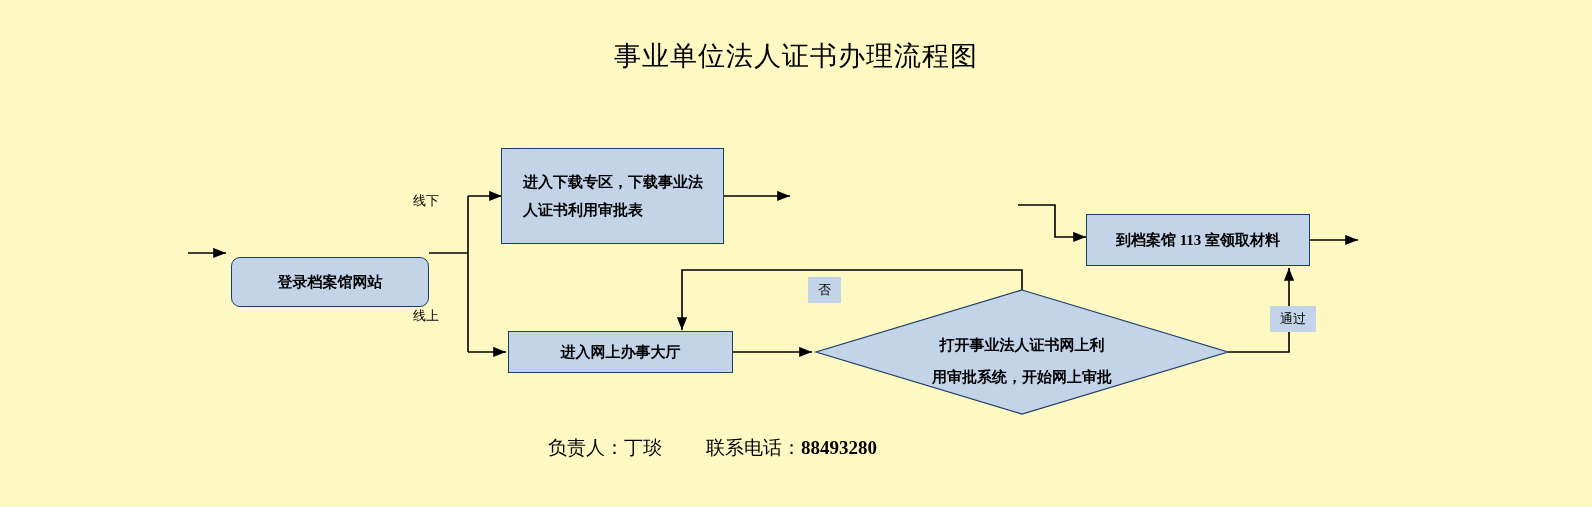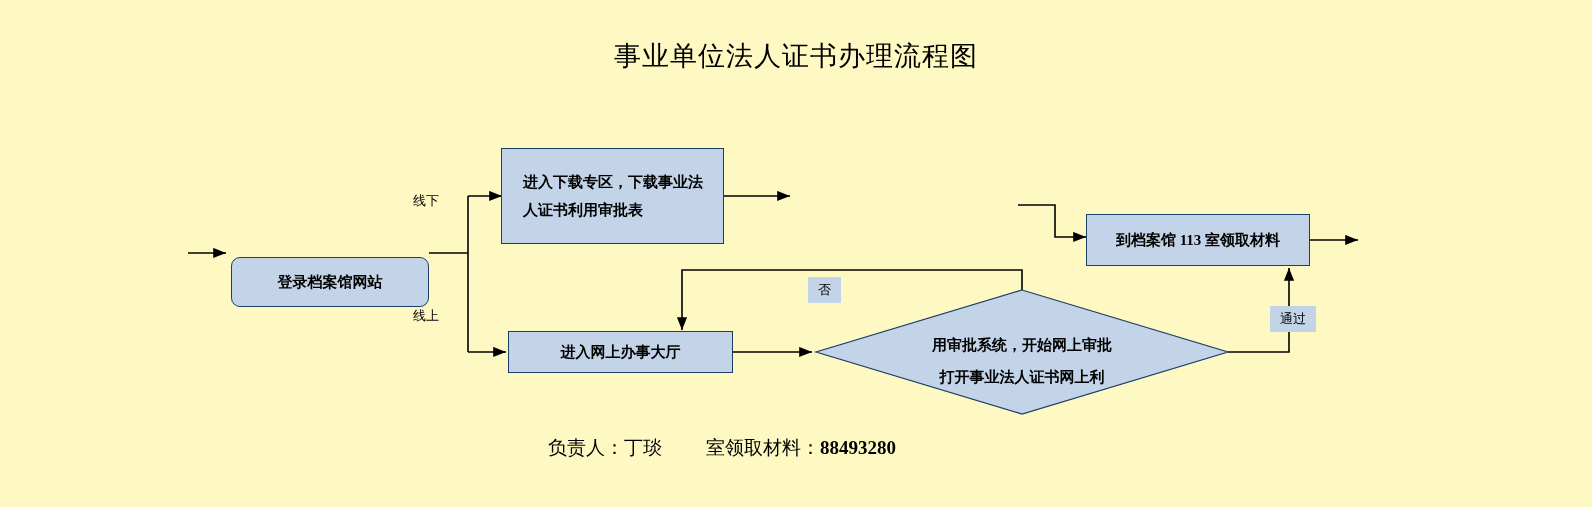--- a/index.html
+++ b/index.html
@@ -141,26 +141,26 @@
   <div class="node" style="left:1086px; top:214px; width:224px; height:52px;">
     <span class="inner">到档案馆 113 室领取材料</span>
   </div>
 
 
   <div class="node" style="left:508px; top:331px; width:225px; height:42px;">
     <span class="inner">进入网上办事大厅</span>
   </div>
 
   <div class="diamond-text" style="left:902px; top:330px; width:240px;">
+    <div>打开事业法人证书网上利</div>
     <div>用审批系统，开始网上审批</div>
-    <div>打开事业法人证书网上利</div>
   </div>
 
   <div class="label" style="left:413px; top:192px;">线下</div>
   <div class="label" style="left:413px; top:307px;">线上</div>
   <div class="label boxed" style="left:808px; top:277px;">否</div>
   <div class="label boxed" style="left:1270px; top:306px;">通过</div>
 
   <div class="footer" style="left:548px; top:435px;">
-    <span>负责人：</span><span>丁琰</span><span style="display:inline-block;width:44px;"></span><span>室领取材料：</span><span class="strong">88493280</span>
+    <span>负责人：</span><span>丁琰</span><span style="display:inline-block;width:44px;"></span><span>联系电话：</span><span class="strong">88493280</span>
   </div>
 
 </div>
 
 </body></html>

